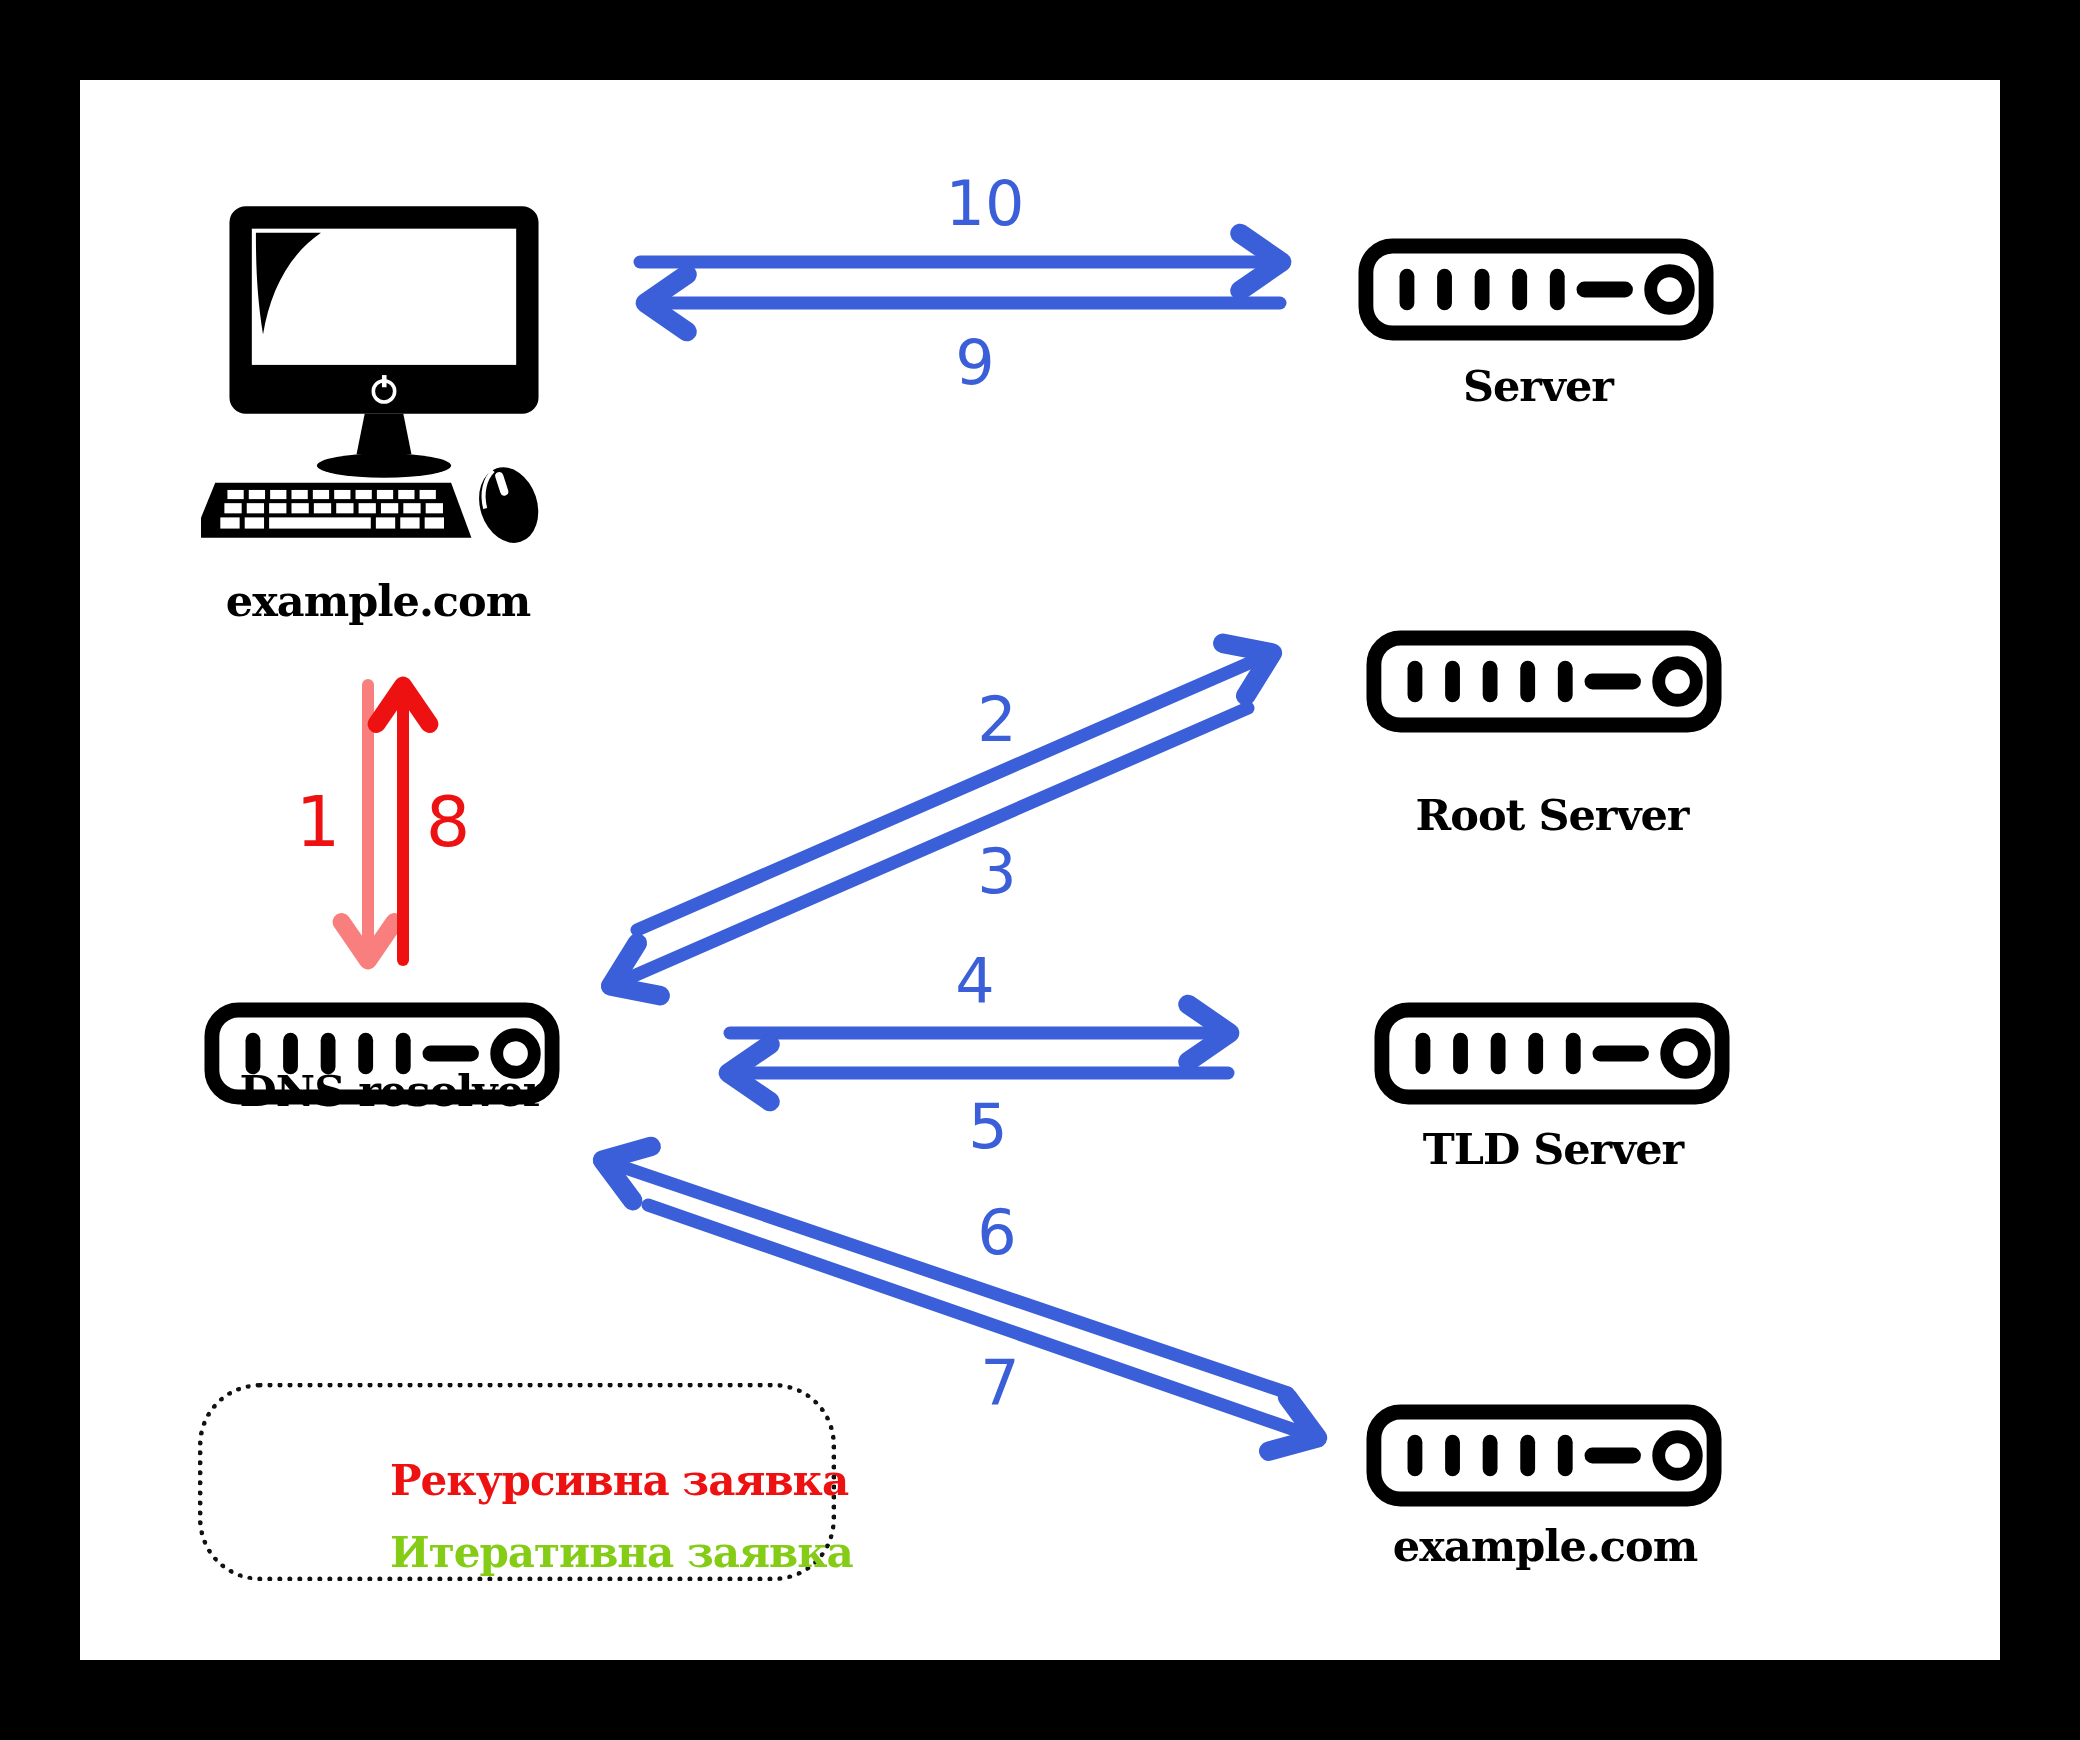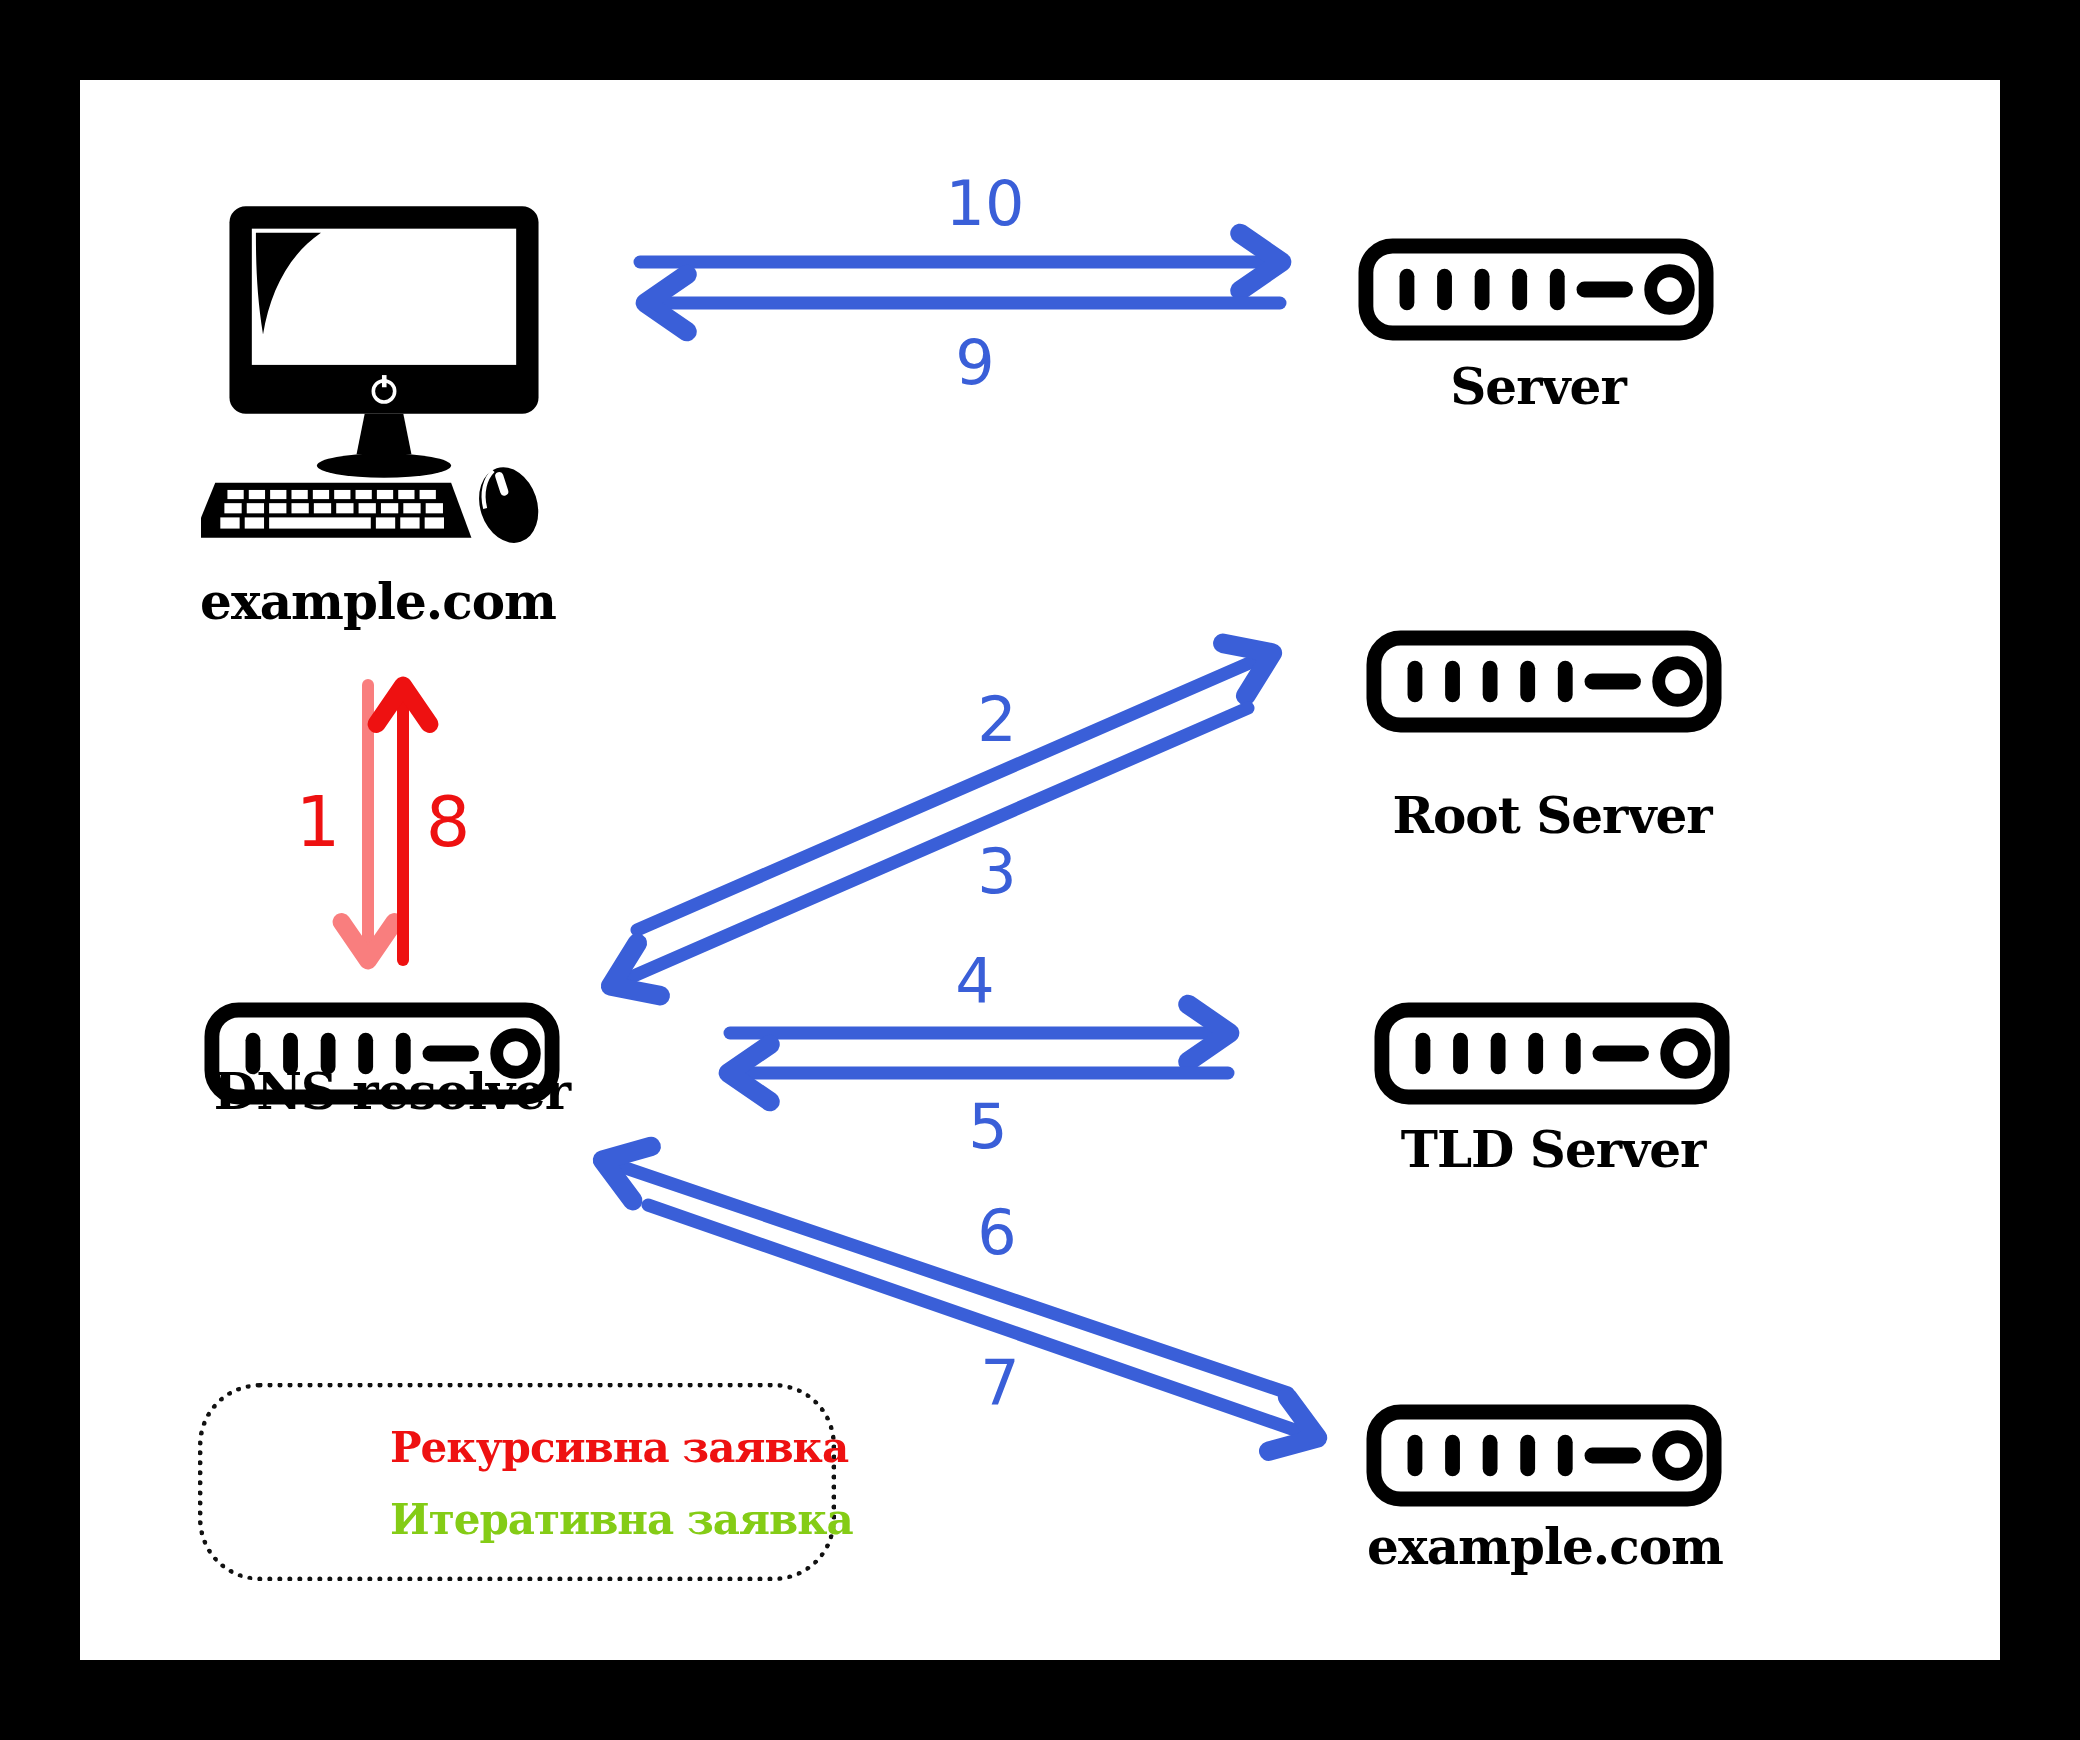--- a/index.html
+++ b/index.html
@@ -7,36 +7,36 @@
     width:2080px; height:1740px; position:relative;
     background:#000; overflow:hidden;
     font-family:"DejaVu Serif", serif;
   }
   .panel { position:absolute; left:80px; top:80px; width:1920px; height:1580px; background:#ffffff; }
   .abs { position:absolute; }
   svg.icon { position:absolute; }
   .node-label {
     position:absolute; transform:translate(-50%,-50%);
     font-family:"DejaVu Serif", serif; font-weight:bold;
-    font-size:50px; color:#000; white-space:nowrap; letter-spacing:-1px;
+    font-size:43px; color:#000; white-space:nowrap; letter-spacing:-1px;
   }
   .step {
     position:absolute; transform:translate(-50%,-50%);
     font-family:"DejaVu Sans", sans-serif; font-weight:normal;
     font-size:62px; color:#3a5fd8; white-space:nowrap;
   }
   .step.red { color:#ee1111; font-size:70px; }
   .legend-box {
     position:absolute; left:198px; top:1383px; width:628px; height:188px;
     border:5px dotted #111; border-radius:62px; background:#fff;
   }
   .legend-label {
     position:absolute; transform:translate(0,-50%);
     font-family:"DejaVu Serif", serif; font-weight:bold;
-    font-size:42px; white-space:nowrap; letter-spacing:-1px;
+    font-size:42px; white-space:nowrap; letter-spacing:-1px;margin-top:33px;
   }
   .legend-label.rec { color:#ee1111; left:390px; top:1447px; }
   .legend-label.iter { color:#84cc16; left:390px; top:1519px; }
 </style>
 </head>
 <body>
 
 <div class="panel"></div>
 
 <svg class="abs" style="left:0;top:0" width="2080" height="1740" viewBox="0 0 2080 1740">

